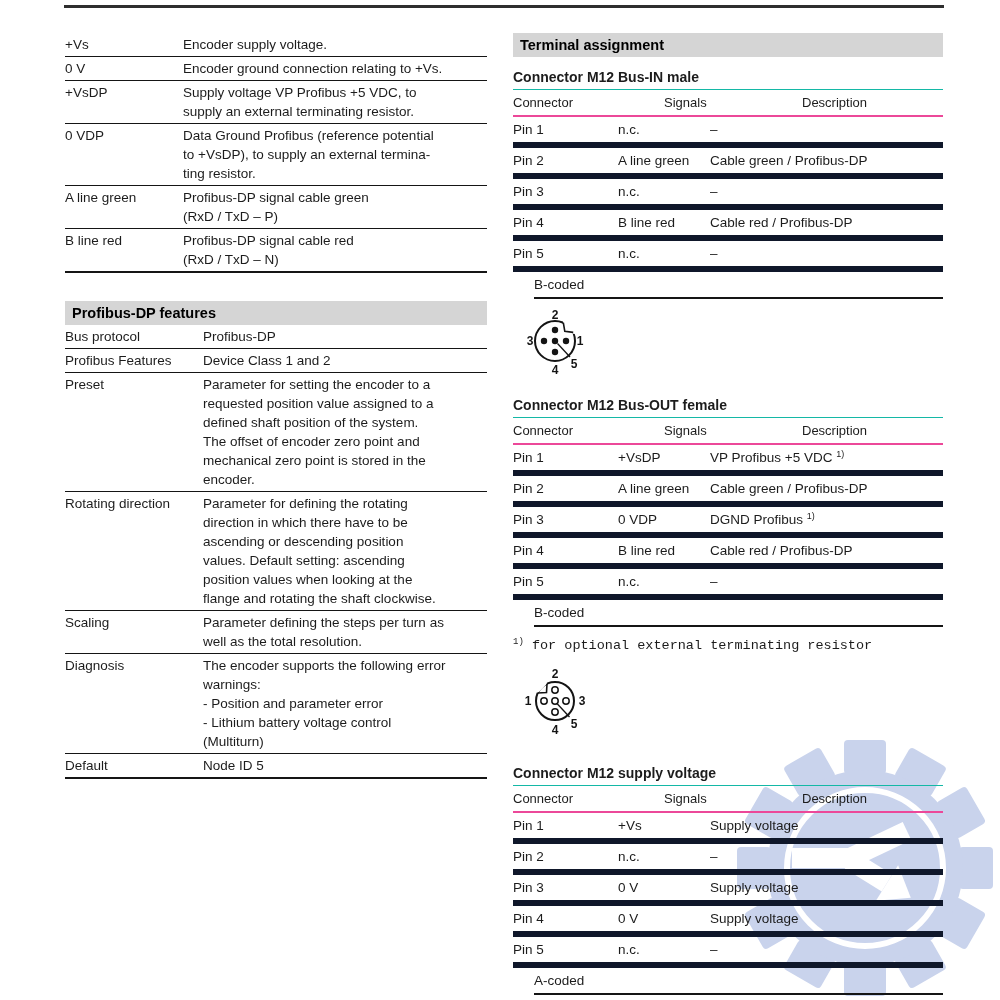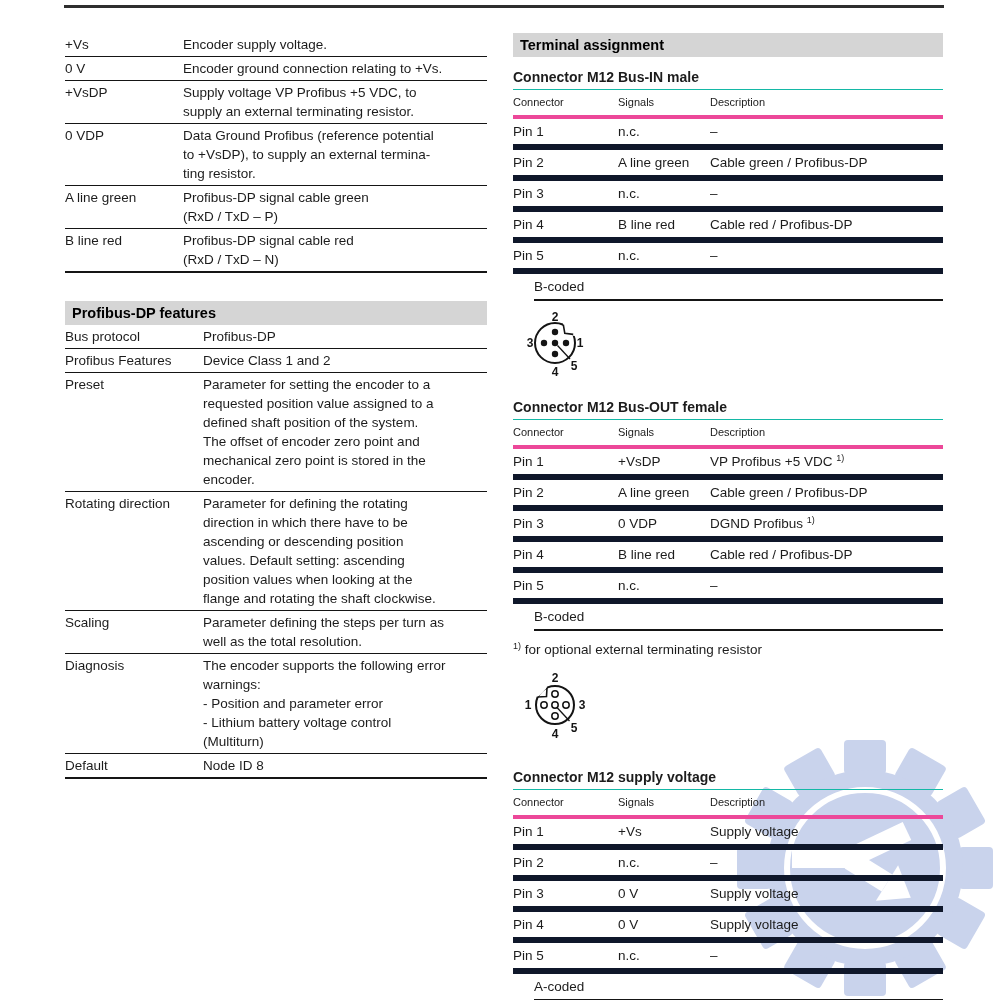--- a/index.html
+++ b/index.html
@@ -17,27 +17,27 @@
   .ltable{font-size:13.5px;line-height:19px;}
   .lrow{display:flex;border-bottom:1px solid #151515;padding:2px 0;}
   .lrow.last{border-bottom-width:2px;}
   .t1 .lterm{width:118px;flex:none;}
   .t2 .lterm{width:138px;flex:none;}
   .ldesc{flex:1;white-space:pre-line;}
   .gap1{margin-top:28px;}
   .ctitle{font-weight:bold;font-size:14px;line-height:20px;padding:4px 0 2px;border-bottom:1px solid #14b8a6;margin-top:6px;}
   .mt12{margin-top:12px;}
   .mt20{margin-top:20px;}
-  .chead{display:flex;font-size:11px;line-height:19px;padding:3px 0;border-bottom:4px solid #ec4899;}
+  .chead{display:flex;font-size:13px;line-height:19px;padding:3px 0;border-bottom:2px solid #ec4899;gap:46px;}
   .crow{display:flex;font-size:13.5px;line-height:19px;padding:3px 0;border-bottom:6px solid #0f172a;}
   .cc1{width:105px;flex:none;}
   .cc2{width:92px;flex:none;}
   .cc3{flex:1;}
   .coding{font-size:13.5px;line-height:19px;padding:3px 0;border-bottom:2px solid #151515;margin-left:21px;}
-  .footnote{font-size:13.5px;line-height:18px;margin-top:10px;}
+  .footnote{font-size:13.5px;line-height:18px;margin-top:10px;font-family:Liberation Mono, monospace;}
   sup{font-size:9px;line-height:0;vertical-align:super;}
   .diagram{display:block;margin-top:6px;}
   .diagram text{font-size:12px;font-weight:bold;fill:#141414;font-family:"Liberation Sans",sans-serif;}
 </style>
 </head>
 <body>
 
 <svg class="watermark" width="270" height="270" viewBox="0 0 270 270" aria-hidden="true">
   <g fill="#c9d3ec">
     <rect x="114" y="4" width="42" height="34" rx="4" transform="rotate(0 135 132)"></rect>
@@ -138,21 +138,21 @@
       <div class="lrow">
         <div class="lterm">Diagnosis</div>
         <div class="ldesc">The encoder supports the following error
 warnings:
 - Position and parameter error
 - Lithium battery voltage control
 (Multiturn)</div>
       </div>
       <div class="lrow last">
         <div class="lterm">Default</div>
-        <div class="ldesc">Node ID 8</div>
+        <div class="ldesc">Node ID 5</div>
       </div>
     </div>
   </div>
 
   <div class="col col-right">
 
     <div class="bar"><span>Terminal assignment</span></div>
 
     <div>
       <div class="ctitle">Connector M12 Bus-IN male</div>

